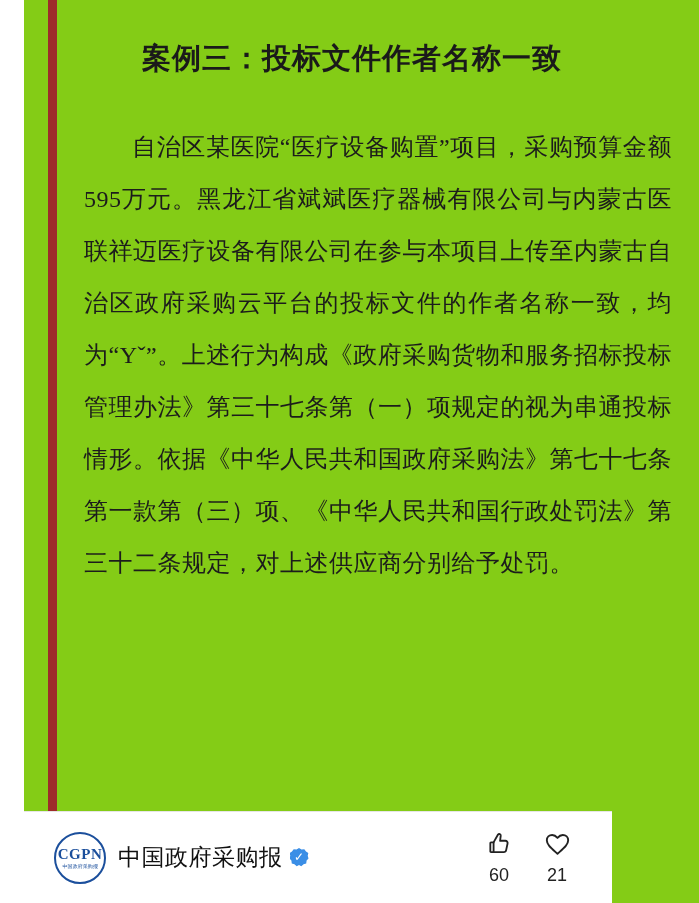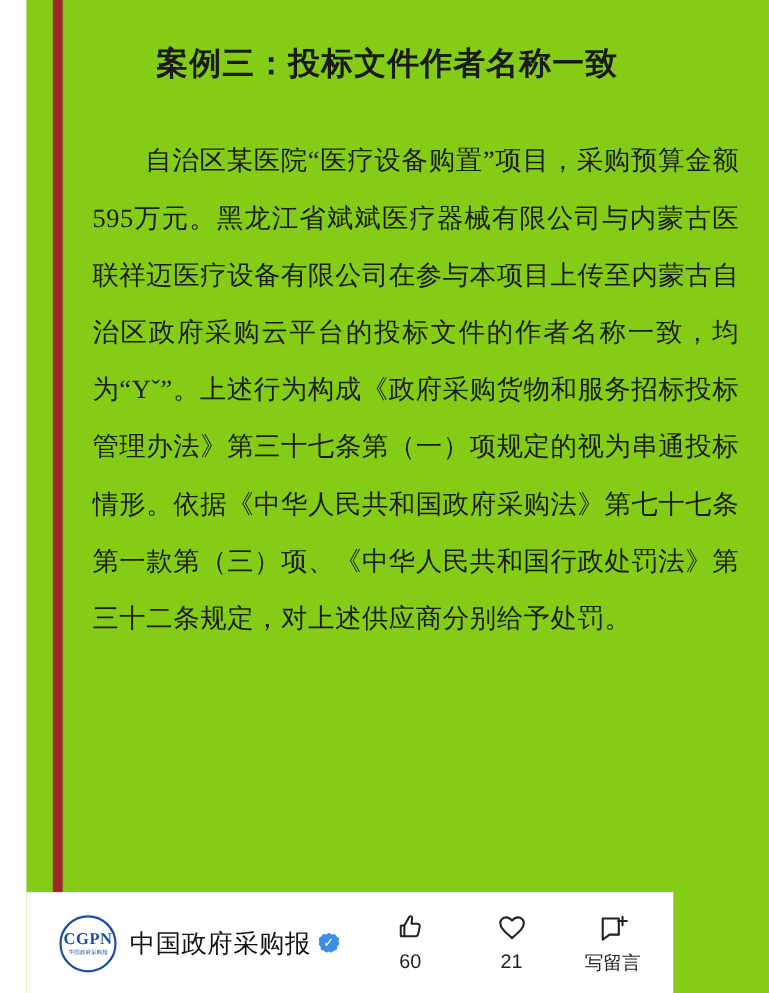--- a/index.html
+++ b/index.html
@@ -128,21 +128,20 @@
     text-align: center;
     display: inline-block;
     -webkit-clip-path: polygon(50% 0%, 63% 8%, 78% 6%, 87% 18%, 99% 26%, 96% 41%, 100% 55%, 90% 66%, 88% 81%, 74% 86%, 62% 96%, 50% 90%, 38% 96%, 26% 86%, 12% 81%, 10% 66%, 0% 55%, 4% 41%, 1% 26%, 13% 18%, 22% 6%, 37% 8%);
     clip-path: polygon(50% 0%, 63% 8%, 78% 6%, 87% 18%, 99% 26%, 96% 41%, 100% 55%, 90% 66%, 88% 81%, 74% 86%, 62% 96%, 50% 90%, 38% 96%, 26% 86%, 12% 81%, 10% 66%, 0% 55%, 4% 41%, 1% 26%, 13% 18%, 22% 6%, 37% 8%);
   }
   .actions {
     margin-left: auto;
     display: flex;
     align-items: flex-start;
     padding-right: 26px;
-    gap: 34px;
   }
   .action {
     display: flex;
     flex-direction: column;
     align-items: center;
     width: 58px;
   }
   .action-icon {
     height: 30px;
     display: flex;
@@ -199,27 +198,17 @@
 
       <div class="action">
         <span class="action-icon">
           <svg width="27" height="27" viewBox="0 0 24 24" fill="none" stroke="#222222" stroke-width="1.7" stroke-linecap="round" stroke-linejoin="round">
             <path d="M12 20.3l-1.4-1.3C5.5 14.4 2.5 11.7 2.5 8.3 2.5 5.6 4.6 3.5 7.3 3.5c1.6 0 3.1.7 4.7 2.6 1.6-1.9 3.1-2.6 4.7-2.6 2.7 0 4.8 2.1 4.8 4.8 0 3.4-3 6.1-8.1 10.7L12 20.3z"></path>
           </svg>
         </span>
         <span class="action-label">21</span>
       </div>
 
-      <div class="action">
-        <span class="action-icon">
-          <svg width="27" height="27" viewBox="0 0 24 24" fill="none" stroke="#222222" stroke-width="1.7" stroke-linecap="round" stroke-linejoin="round">
-            <path d="M3.5 4.5h13v13H9l-5.5 4v-4h0z"></path>
-            <path d="M19.5 3v7"></path>
-            <path d="M16 6.5h7"></path>
-          </svg>
-        </span>
-        <span class="action-label wide">写留言</span>
-      </div>
 
     </div>
   </div>
 
 </div>
 
 </body></html>

